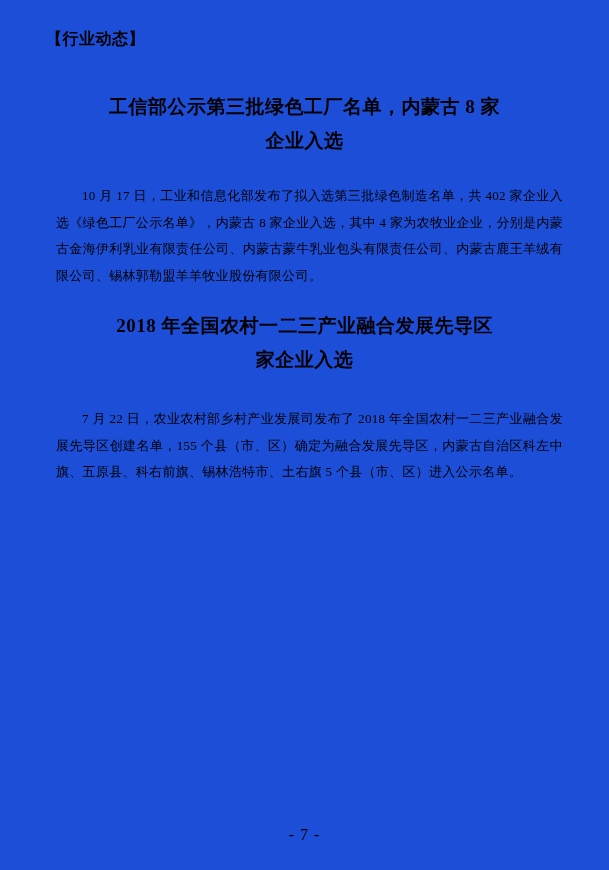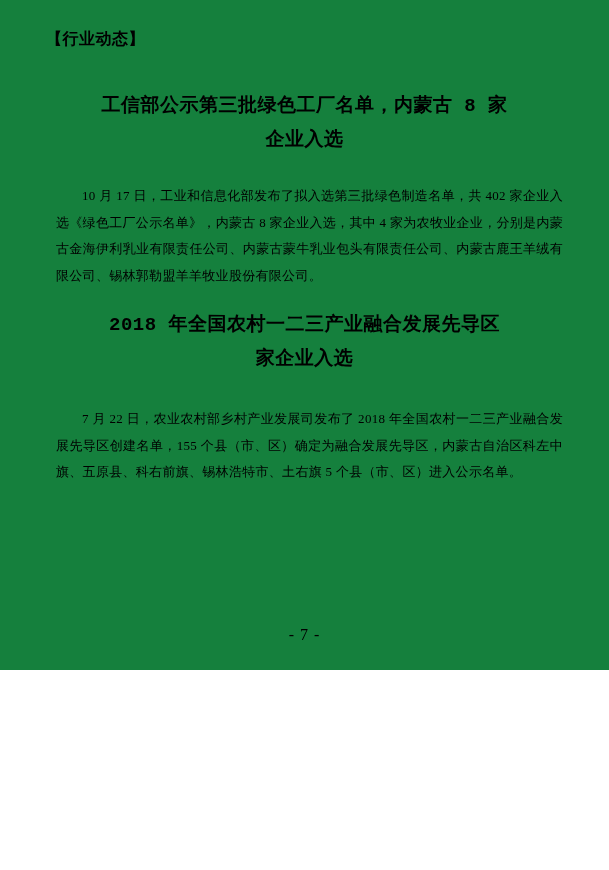--- a/index.html
+++ b/index.html
@@ -10,40 +10,39 @@
     width: 609px;
     height: 870px;
     background: #ffffff;
     font-family: "Liberation Serif", "DejaVu Serif", serif;
     color: #000000;
     overflow: hidden;
   }
   .page {
     position: relative;
     width: 609px;
-    height: 670px;
+    height: 870px;
     box-sizing: border-box;
     padding: 20px 46px 0 46px;
-    background: #15803d;
+    background: #1d4ed8;
   }
   .section-tag {
     font-size: 16px;
     font-weight: bold;
     letter-spacing: 0.5px;
     margin: 8px 0 0 0;
     line-height: 1.4;
   }
   .article-title {
     text-align: center;
     font-size: 19px;
     font-weight: bold;
     line-height: 1.75;
     margin: 40px 10px 0 10px;
     letter-spacing: 0.5px;
-    font-family: Liberation Mono, monospace;
   }
   .article-title.second {
     margin-top: 20px;
   }
   .body-text {
     font-size: 13px;
     line-height: 2.05;
     text-align: justify;
     text-justify: inter-ideograph;
     margin: 26px 0 0 10px;

